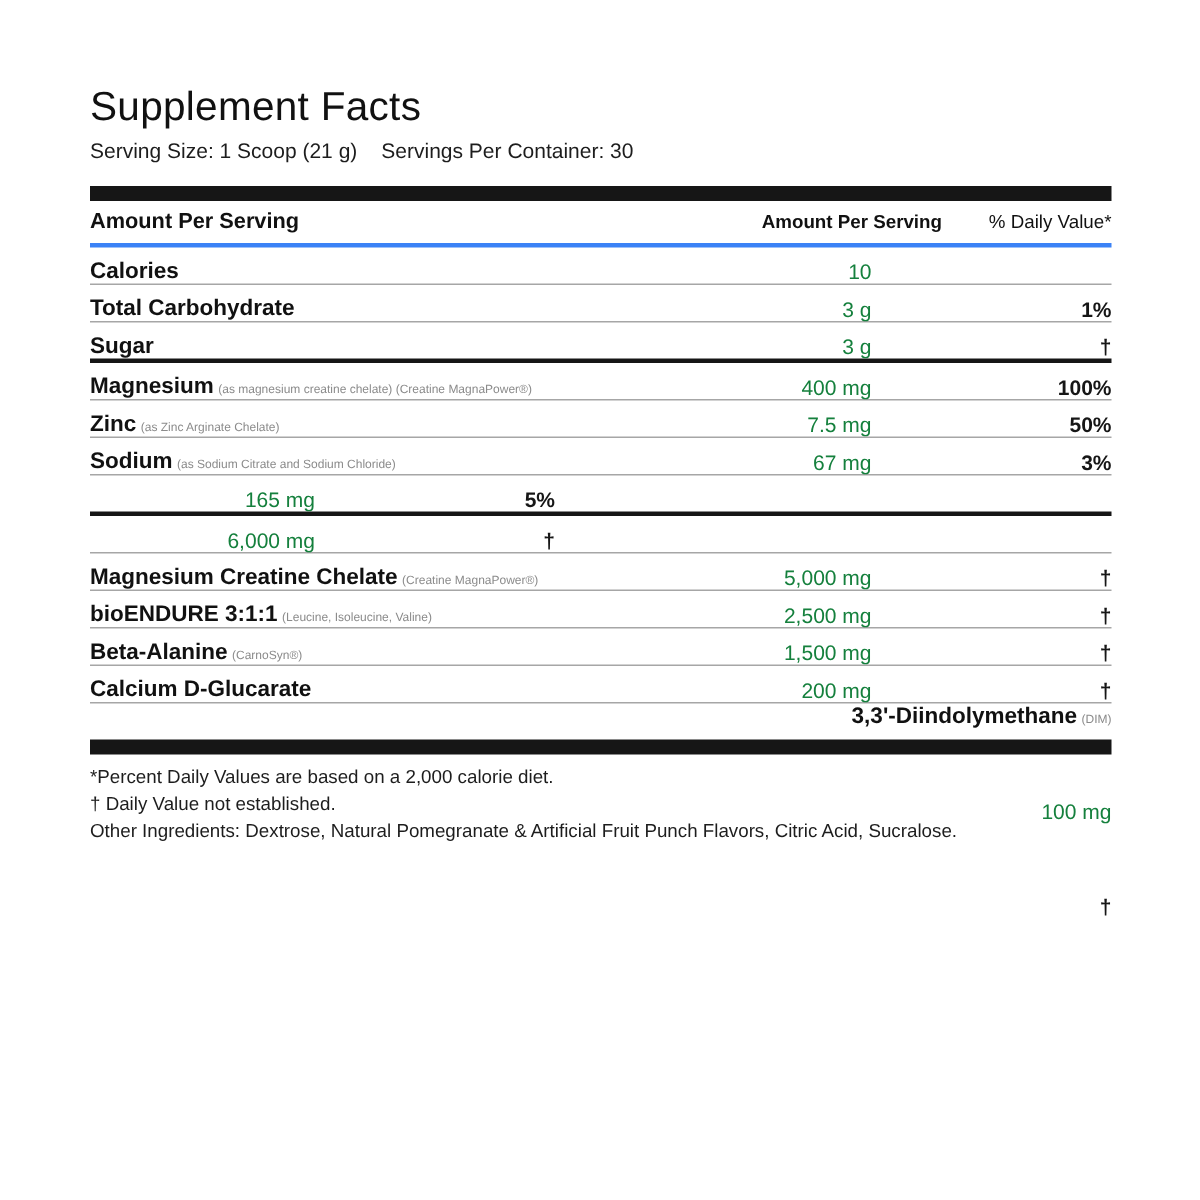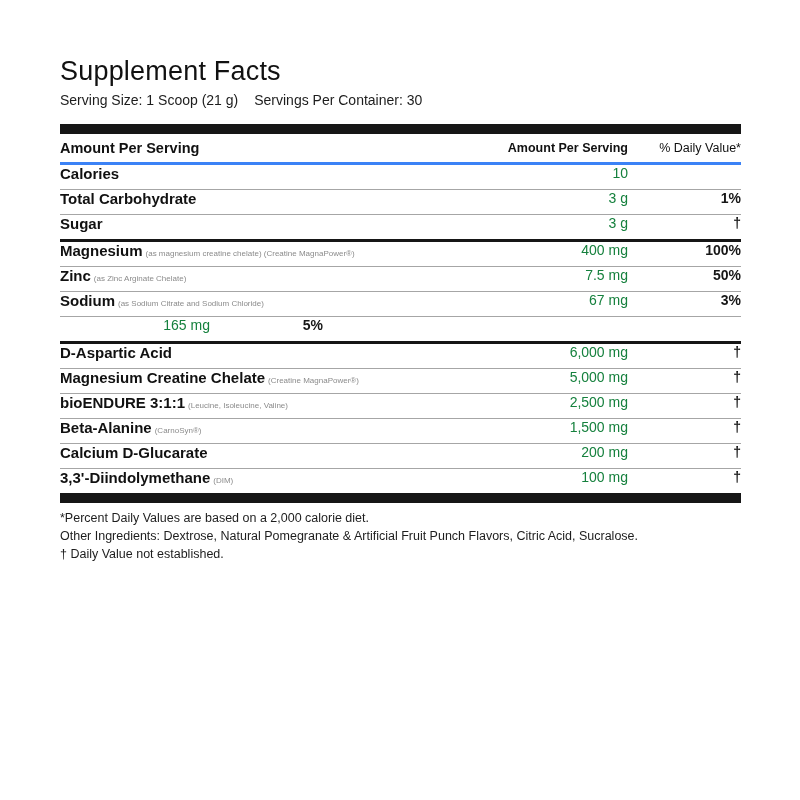--- a/index.html
+++ b/index.html
@@ -9,23 +9,23 @@
     position:relative; overflow:hidden;
   }
   .label { position:absolute; left:60px; top:56px; width:681px; }
   .title { font-size:27px; font-weight:normal; margin:0 0 5px 0; letter-spacing:0.2px; }
   .serving { font-size:14px; color:#1d1d1d; display:flex; gap:16px; margin-bottom:16px; }
   .bar { height:10px; background:#161616; }
   .hdr { display:flex; align-items:center; height:28px; border-bottom:3px solid #3b82f6; }
   .hdr-left  { flex:1; font-weight:bold; font-size:14.5px; }
   .hdr-amount{ width:150px; text-align:right; font-weight:bold; font-size:12.5px; }
   .hdr-dv    { width:113px; text-align:right; font-weight:normal; font-size:12.5px; }
-  .row { display:flex; align-items:flex-start; height:24px; border-bottom:1px solid #a6a6a6; }
+  .row { display:flex; align-items:flex-end; height:24px; border-bottom:1px solid #a6a6a6;gap:47px; }
   .row.sep-thick { border-bottom:3px solid #161616; }
-  .row.sep-none  { border-bottom:none; }
+  .row.sep-none  { border-bottom:none;flex-direction:column; }
   .cell-name   { flex:1; font-weight:bold; font-size:15px; white-space:nowrap; }
   .fine        { font-weight:normal; font-size:8px; color:#8b8b8b; margin-left:3px; }
   .cell-amount { width:150px; text-align:right; font-size:14px; color:#15803d; }
   .cell-dv     { width:113px; text-align:right; font-size:14px; font-weight:bold; color:#161616; }
   .footnotes { margin-top:7px; font-size:12.5px; color:#1d1d1d; line-height:1.42; }
   .footnotes div { white-space:nowrap; }
 </style>
 </head>
 <body>
 
@@ -74,21 +74,20 @@
       <div class="row">
         <div class="cell-name">Sodium<span class="fine">(as Sodium Citrate and Sodium Chloride)</span></div>
         <div class="cell-amount">67 mg</div>
         <div class="cell-dv">3%</div>
       </div>
       <div class="row sep-thick">
         <div class="cell-amount">165 mg</div>
         <div class="cell-dv">5%</div>
       </div>
       <div class="row">
-        <div class="cell-name">D-Aspartic Acid</div>
         <div class="cell-amount">6,000 mg</div>
         <div class="cell-dv">†</div>
       </div>
       <div class="row">
         <div class="cell-name">Magnesium Creatine Chelate<span class="fine">(Creatine MagnaPower®)</span></div>
         <div class="cell-amount">5,000 mg</div>
         <div class="cell-dv">†</div>
       </div>
       <div class="row">
         <div class="cell-name">bioENDURE 3:1:1<span class="fine">(Leucine, Isoleucine, Valine)</span></div>
@@ -109,16 +108,16 @@
         <div class="cell-name">3,3'-Diindolymethane<span class="fine">(DIM)</span></div>
         <div class="cell-amount">100 mg</div>
         <div class="cell-dv">†</div>
       </div>
     </div>
 
   <div class="bar"></div>
 
   <div class="footnotes">
     <div>*Percent Daily Values are based on a 2,000 calorie diet.</div>
+    <div>† Daily Value not established.</div>
     <div>Other Ingredients: Dextrose, Natural Pomegranate &amp; Artificial Fruit Punch Flavors, Citric Acid, Sucralose.</div>
-    <div>† Daily Value not established.</div>
   </div>
 </div>
 
 </body></html>

